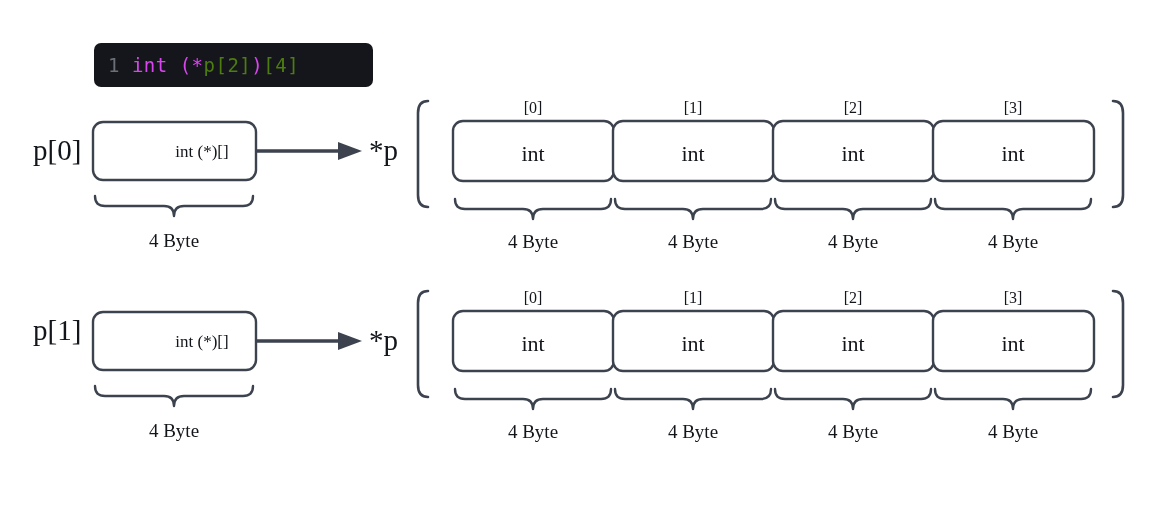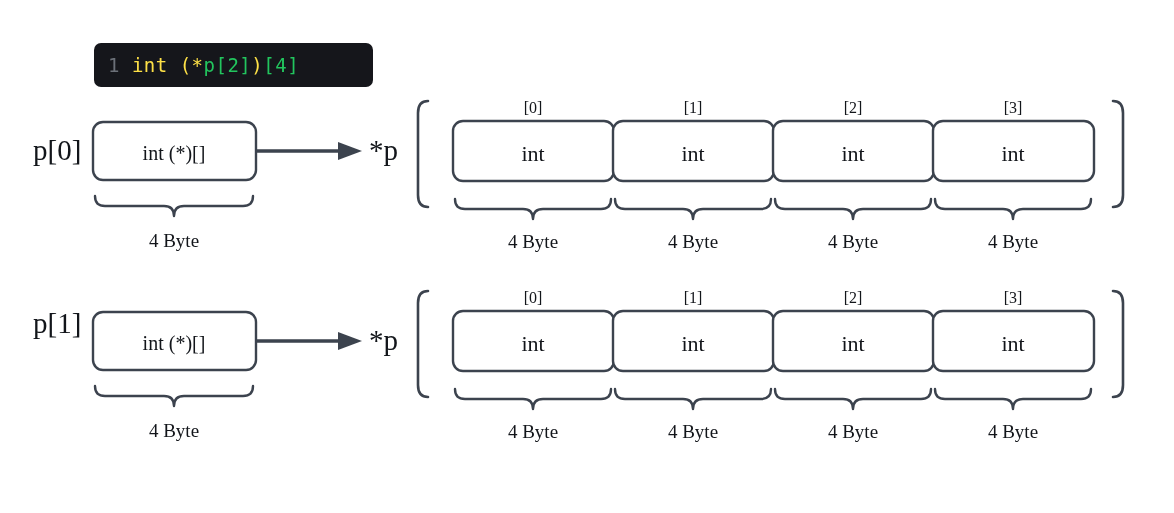--- a/index.html
+++ b/index.html
@@ -28,22 +28,22 @@
     display: flex;
     align-items: center;
     box-sizing: border-box;
     padding-left: 14px;
     font-family: "DejaVu Sans Mono", "Liberation Mono", monospace;
     font-size: 19px;
     letter-spacing: 0.5px;
     white-space: pre;
   }
   .code-lineno { color: #6b7078; }
-  .code-plain  { color: #fde047; }
-  .code-pink   { color: #22c55e; }
+  .code-plain  { color: #d946ef; }
+  .code-pink   { color: #4d7c0f; }
 
   
   .layer {
     position: absolute;
     left: 0; top: 0;
     width: 1174px;
     height: 513px;
     pointer-events: none;
   }
 
@@ -56,22 +56,23 @@
   }
   .ptr-label {
     font-size: 29px;
     line-height: 1;
   }
   .star-label {
     font-size: 29px;
     line-height: 1;
   }
   .box-text {
-    font-size: 20px;
+    font-size: 17px;
     line-height: 1;
+    margin-left: 28px;
   }
   .cell-text {
     font-size: 22px;
     line-height: 1;
   }
   .idx-text {
     font-size: 16px;
     line-height: 1;
   }
   .byte-text {
@@ -147,21 +148,21 @@
 <div class="tx cell-text ctr" style="left:533px; top:143px;">int</div>
 <div class="tx cell-text ctr" style="left:693px; top:143px;">int</div>
 <div class="tx cell-text ctr" style="left:853px; top:143px;">int</div>
 <div class="tx cell-text ctr" style="left:1013px; top:143px;">int</div>
 
 <div class="tx byte-text ctr" style="left:533px; top:232px;">4 Byte</div>
 <div class="tx byte-text ctr" style="left:693px; top:232px;">4 Byte</div>
 <div class="tx byte-text ctr" style="left:853px; top:232px;">4 Byte</div>
 <div class="tx byte-text ctr" style="left:1013px; top:232px;">4 Byte</div>
 
-<div class="tx ptr-label" style="left:33px; top:309px;">p[1]</div>
+<div class="tx ptr-label" style="left:33px; top:316px;">p[1]</div>
 <div class="tx box-text ctr" style="left:174px; top:333px;">int (*)[]</div>
 <div class="tx byte-text ctr" style="left:174px; top:421px;">4 Byte</div>
 <div class="tx star-label" style="left:369px; top:326px;">*p</div>
 
 <div class="tx idx-text ctr" style="left:533px; top:290px;">[0]</div>
 <div class="tx idx-text ctr" style="left:693px; top:290px;">[1]</div>
 <div class="tx idx-text ctr" style="left:853px; top:290px;">[2]</div>
 <div class="tx idx-text ctr" style="left:1013px; top:290px;">[3]</div>
 
 <div class="tx cell-text ctr" style="left:533px; top:333px;">int</div>

